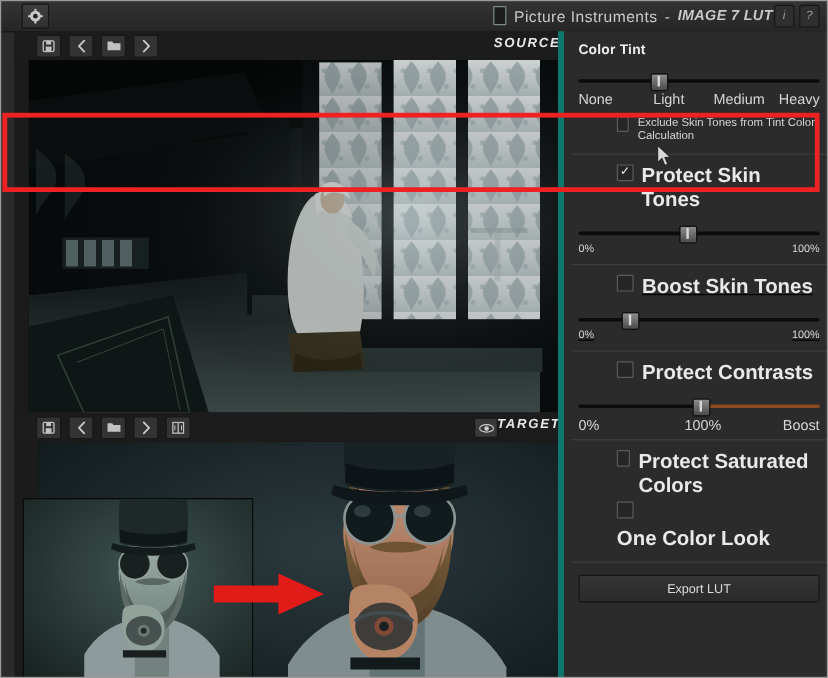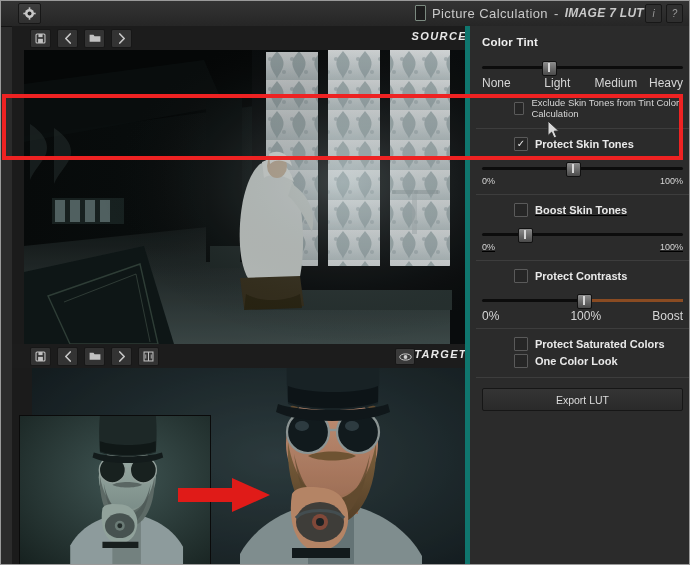--- a/index.html
+++ b/index.html
@@ -48,25 +48,25 @@
   .inset{position:absolute;left:8px;top:390px;width:190px;height:152px;overflow:hidden;
          box-shadow:0 0 0 1px #0a0a0a;background:#15211f;}
   .arrow{position:absolute;left:166px;top:452px;width:92px;height:34px;}
 
   
   .rpanel{position:absolute;left:465px;top:26px;width:225px;height:539px;background:#2b2b2b;
           border-left:5px solid #0f766e;}
   .sect{position:relative;padding:0 12px;box-sizing:border-box;width:225px;}
   .sectline{height:1px;background:#3d3d3d;margin:0 6px;}
   .hdr{color:#efefef;font-size:11.5px;font-weight:bold;letter-spacing:.2px;}
-  .chkrow{display:flex;align-items:center;gap:7px;padding-left:32px;}
+  .chkrow{display:flex;align-items:flex-start;gap:7px;padding-left:32px;}
   .chk{width:12px;height:12px;background:#262626;border:1px solid #5a5a5a;border-radius:1px;
        display:flex;align-items:center;justify-content:center;color:#e9e9e9;font-size:10px;line-height:1;}
   .chk.sm{width:11px;height:11px;}
-  .chklabel{color:#e9e9e9;font-size:11px;font-weight:bold;}
+  .chklabel{color:#e9e9e9;font-size:17px;font-weight:bold;}
   .chklabel.thin{font-weight:normal;font-size:9.5px;color:#d6d6d6;}
 
   
   .slider{position:relative;height:14px;}
   .track{position:absolute;left:0;right:0;top:6px;height:3px;background:#0c0c0c;border-radius:2px;}
   .track .boost{position:absolute;left:50%;right:0;top:0;height:3px;background:#8a4b22;}
   .knob{position:absolute;top:1px;width:13px;height:13px;background:linear-gradient(#8d8d8d,#4a4a4a);
         border:1px solid #111;border-radius:2px;}
   .knob:after{content:"";position:absolute;left:5px;top:1px;width:2px;height:9px;background:#d8d8d8;}
   .ticks{display:flex;justify-content:space-between;color:#d6d6d6;font-size:9px;margin-top:1px;}
@@ -99,21 +99,21 @@
           <rect x="7" y="0.4" width="2" height="3"></rect>
             <rect x="7" y="12.6" width="2" height="3"></rect>
           <rect x="0.4" y="7" width="3" height="2"></rect>
             <rect x="12.6" y="7" width="3" height="2"></rect>
         </g>
       </svg>
     </div>
 
     <div class="titletxt">
       <span class="docicon"></span>
-      <span class="brand">Picture Calculation</span>
+      <span class="brand">Picture Instruments</span>
       <span>-</span>
       <span class="prod">IMAGE 7 LUT</span>
     </div>
     <div class="tbicon">i</div>
     <div class="tbicon q">?</div>
   </div>
 
   <div class="leftpane">
 
     <div class="srcphoto">
@@ -446,21 +446,21 @@
         <span style="right:0">Boost</span>
       </div>
     </div>
     <div class="sectline" style="margin-top:8px;"></div>
 
     <div class="sect" style="padding-top:8px;">
       <div class="chkrow">
         <div class="chk"></div>
         <div class="chklabel">Protect Saturated Colors</div>
       </div>
-      <div class="chkrow" style="margin-top:3px;">
+      <div class="chkrow" style="margin-top:3px;flex-direction:column;">
         <div class="chk"></div>
         <div class="chklabel">One Color Look</div>
       </div>
     </div>
     <div class="sectline" style="margin-top:9px;"></div>
 
     <div class="sect" style="padding-top:10px;">
       <div class="expbtn">Export LUT</div>
     </div>
   </div>

